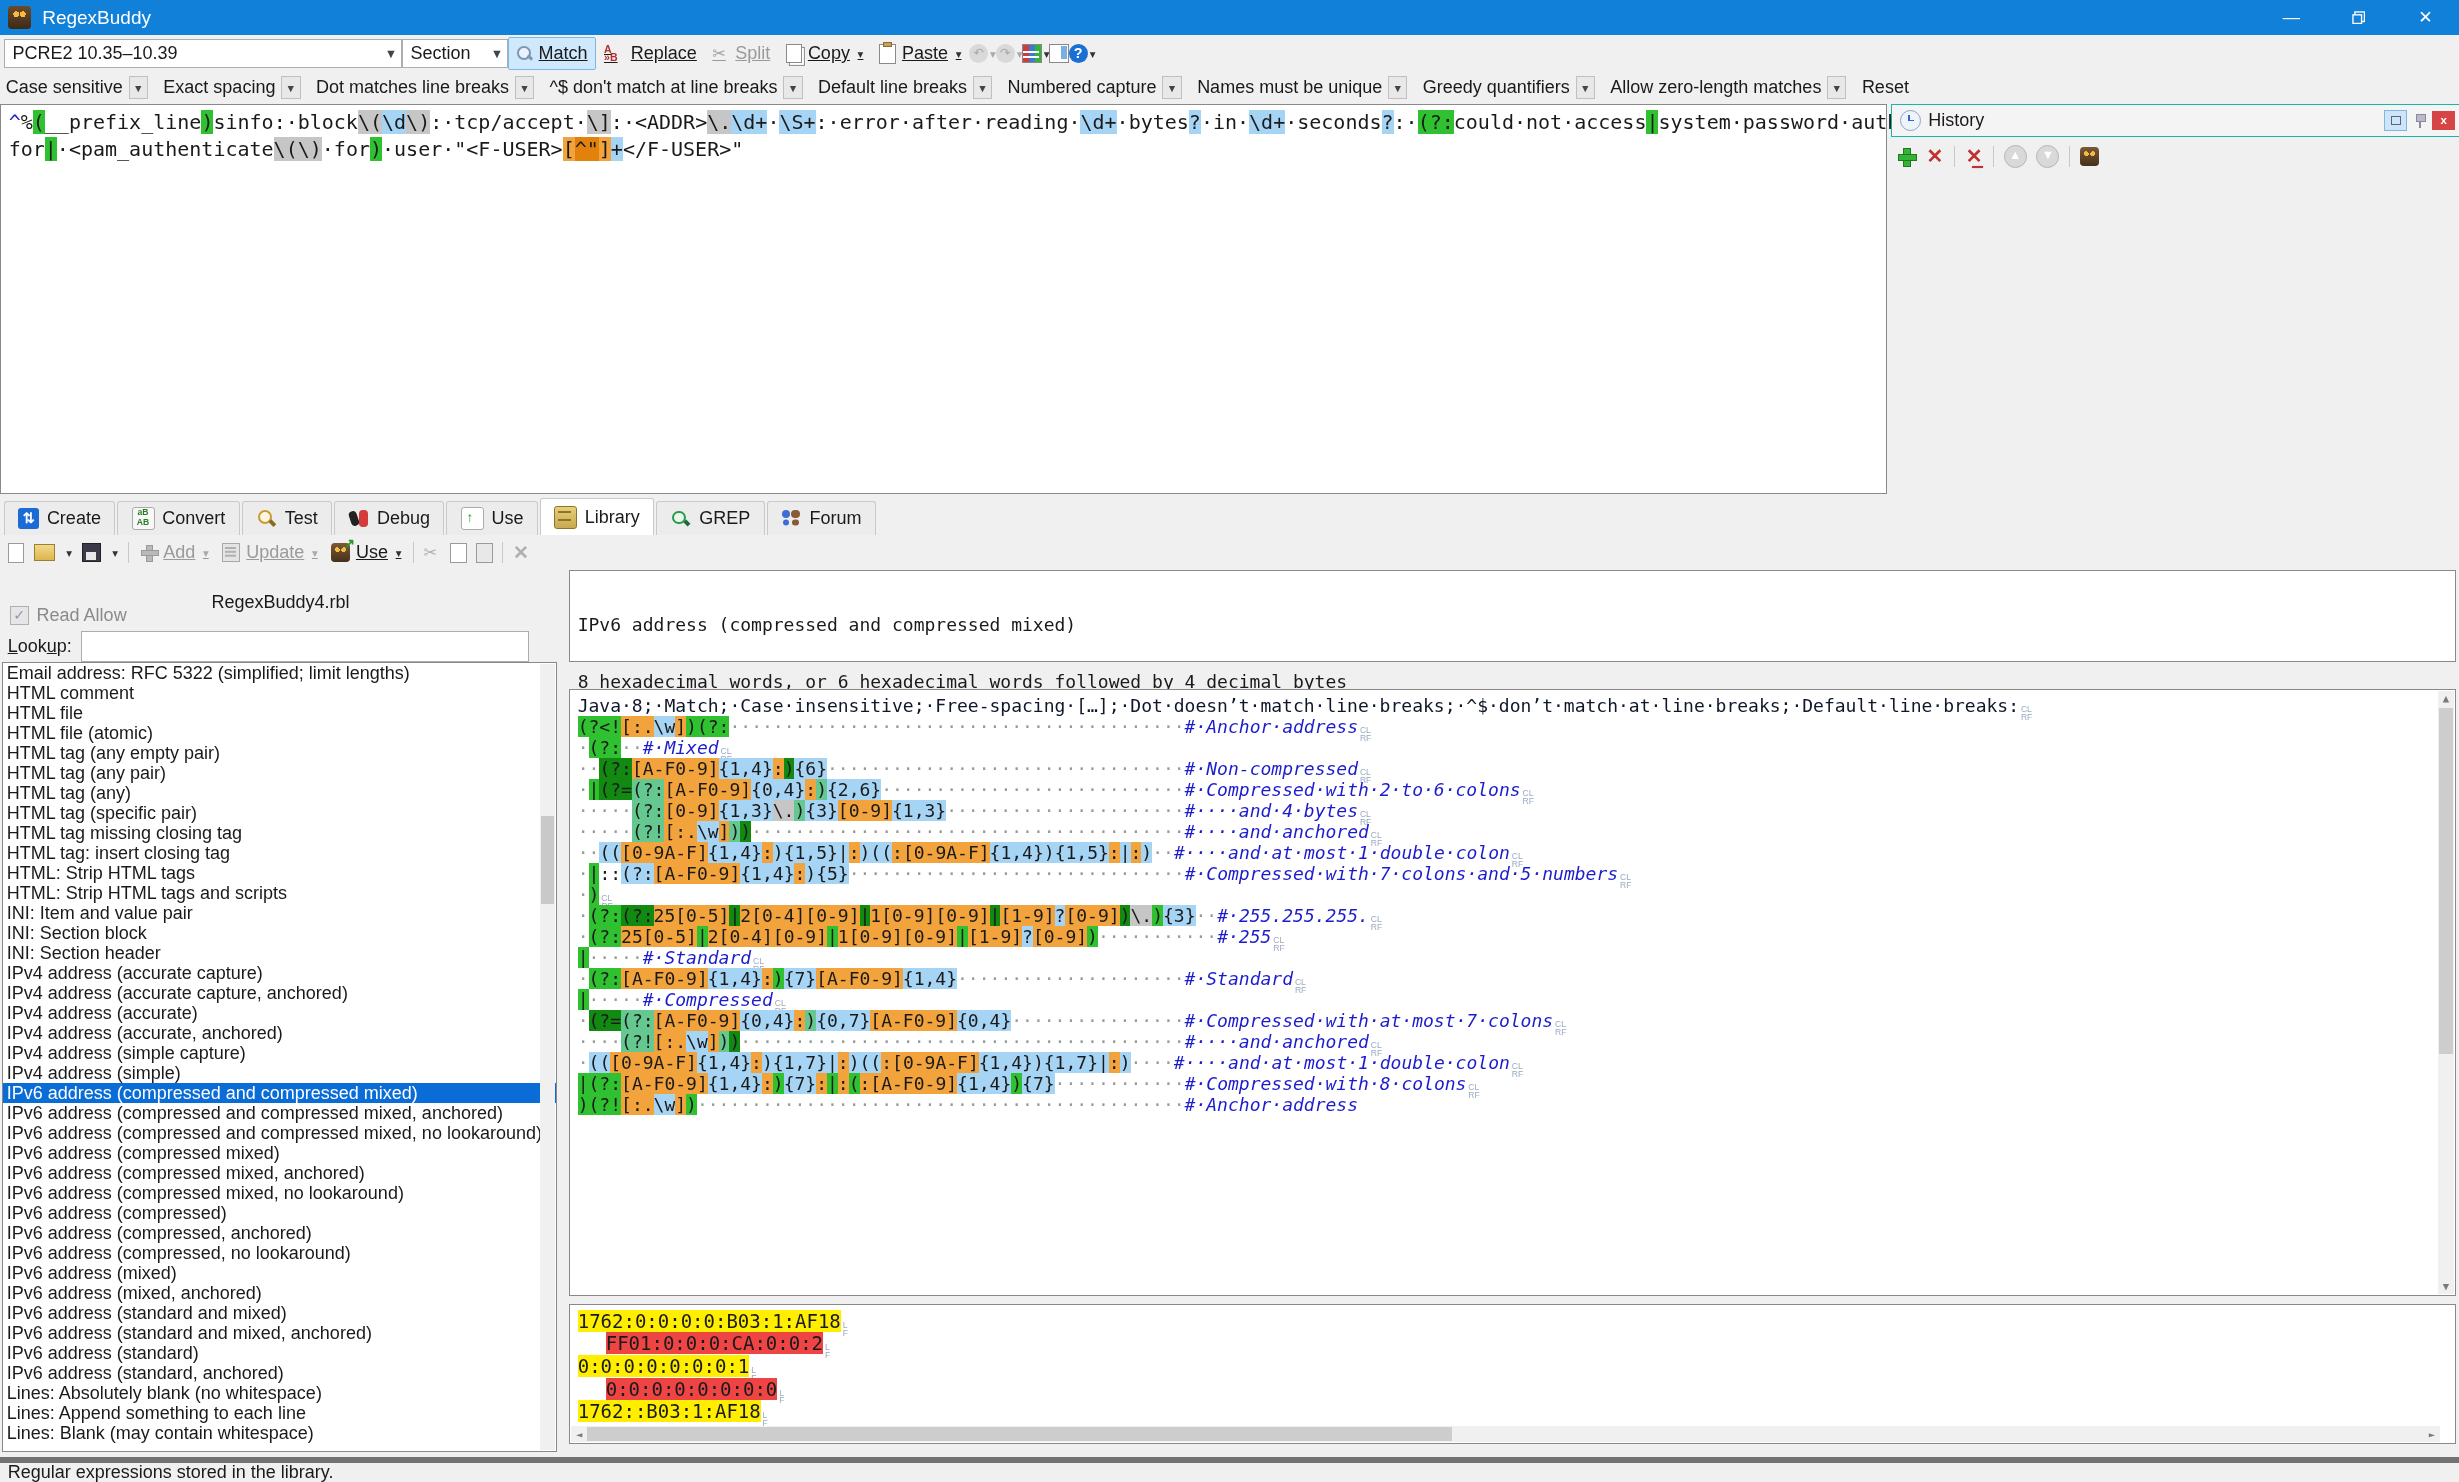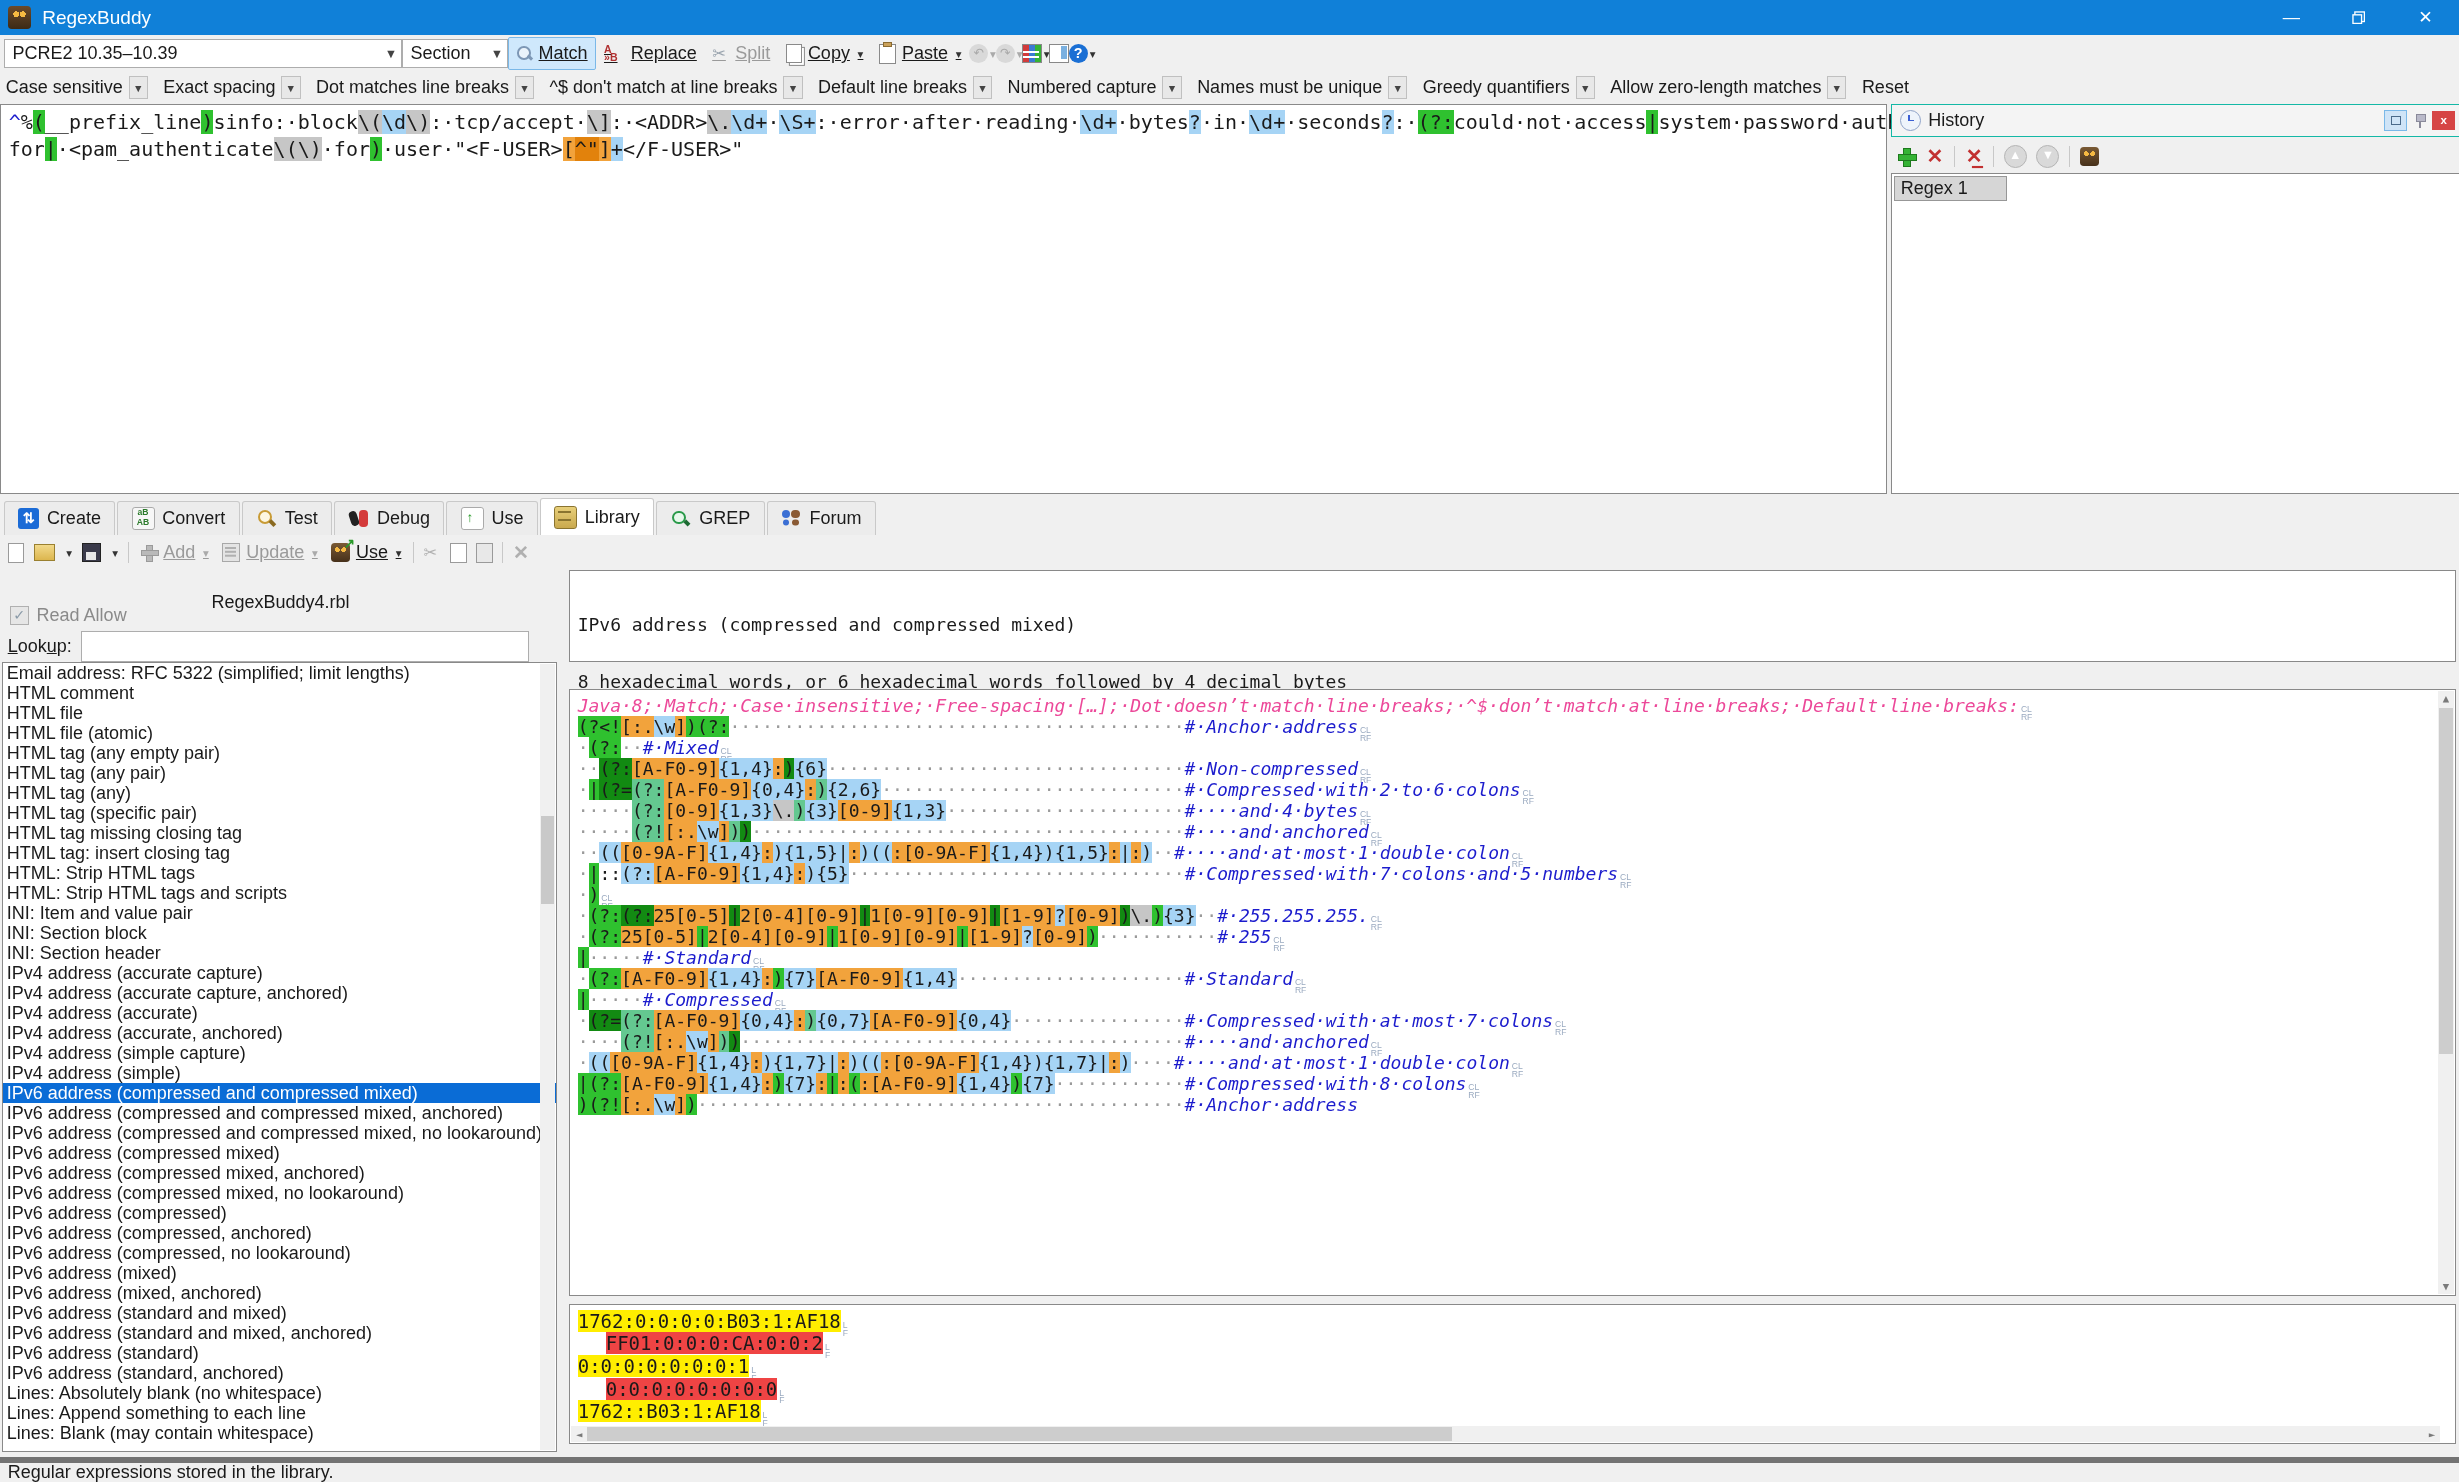--- a/index.html
+++ b/index.html
@@ -155,21 +155,21 @@
   .g{background:#2fc12f;}
   .gd{background:#128a12;}
   .gt{background:#64c890;}
   .b{background:#a6d4f5;}
   .o{background:#f2a33c;}
   .od{background:#e2820c;}
   .gr{background:#c6c6c6;}
   .meta{color:#1c1ccd;}
   .sp{color:#9a9a9a;}
   .cmt{color:#1c1ccd;font-style:italic;}
-  .hdr{color:#ec4899;font-style:italic;}
+  .hdr{color:#0f172a;}
   .nlg{display:inline-flex;vertical-align:baseline;margin-left:1.9px;}
   .nlg i{font-style:normal;font-size:8.6px;line-height:7.7px;color:#9aaac0;display:inline-block;font-family:"Liberation Sans",sans-serif;}
 </style>
 </head>
 <body>
 
 <div id="titlebar" class="abs">
   <div id="appicon"></div>
   <div id="apptitle">RegexBuddy</div>
   <div id="winbtns">
@@ -284,23 +284,20 @@
       <span class="ic ic-plus"></span>
       <span class="ic ic-redx">✕</span>
       <span class="vsep"></span>
       <span class="ic ic-redx">✕̲</span>
       <span class="vsep"></span>
       <span class="ic ic-updown">▲</span>
       <span class="ic ic-updown">▼</span>
       <span class="vsep"></span>
       <span class="ic ic-owl"></span>
     </div>
-    <div id="histList" class="abs">
-        <div class="histItem">Regex 1</div>
-      </div>
   </div>
 </div>
 
 <div id="tabbar" class="abs">
     <div class="tab">
       <span class="tabic ti-create">⇅</span>
       <span>Create</span>
     </div>
     <div class="tab">
       <span class="tabic ti-convert">aB<br>AB</span>

